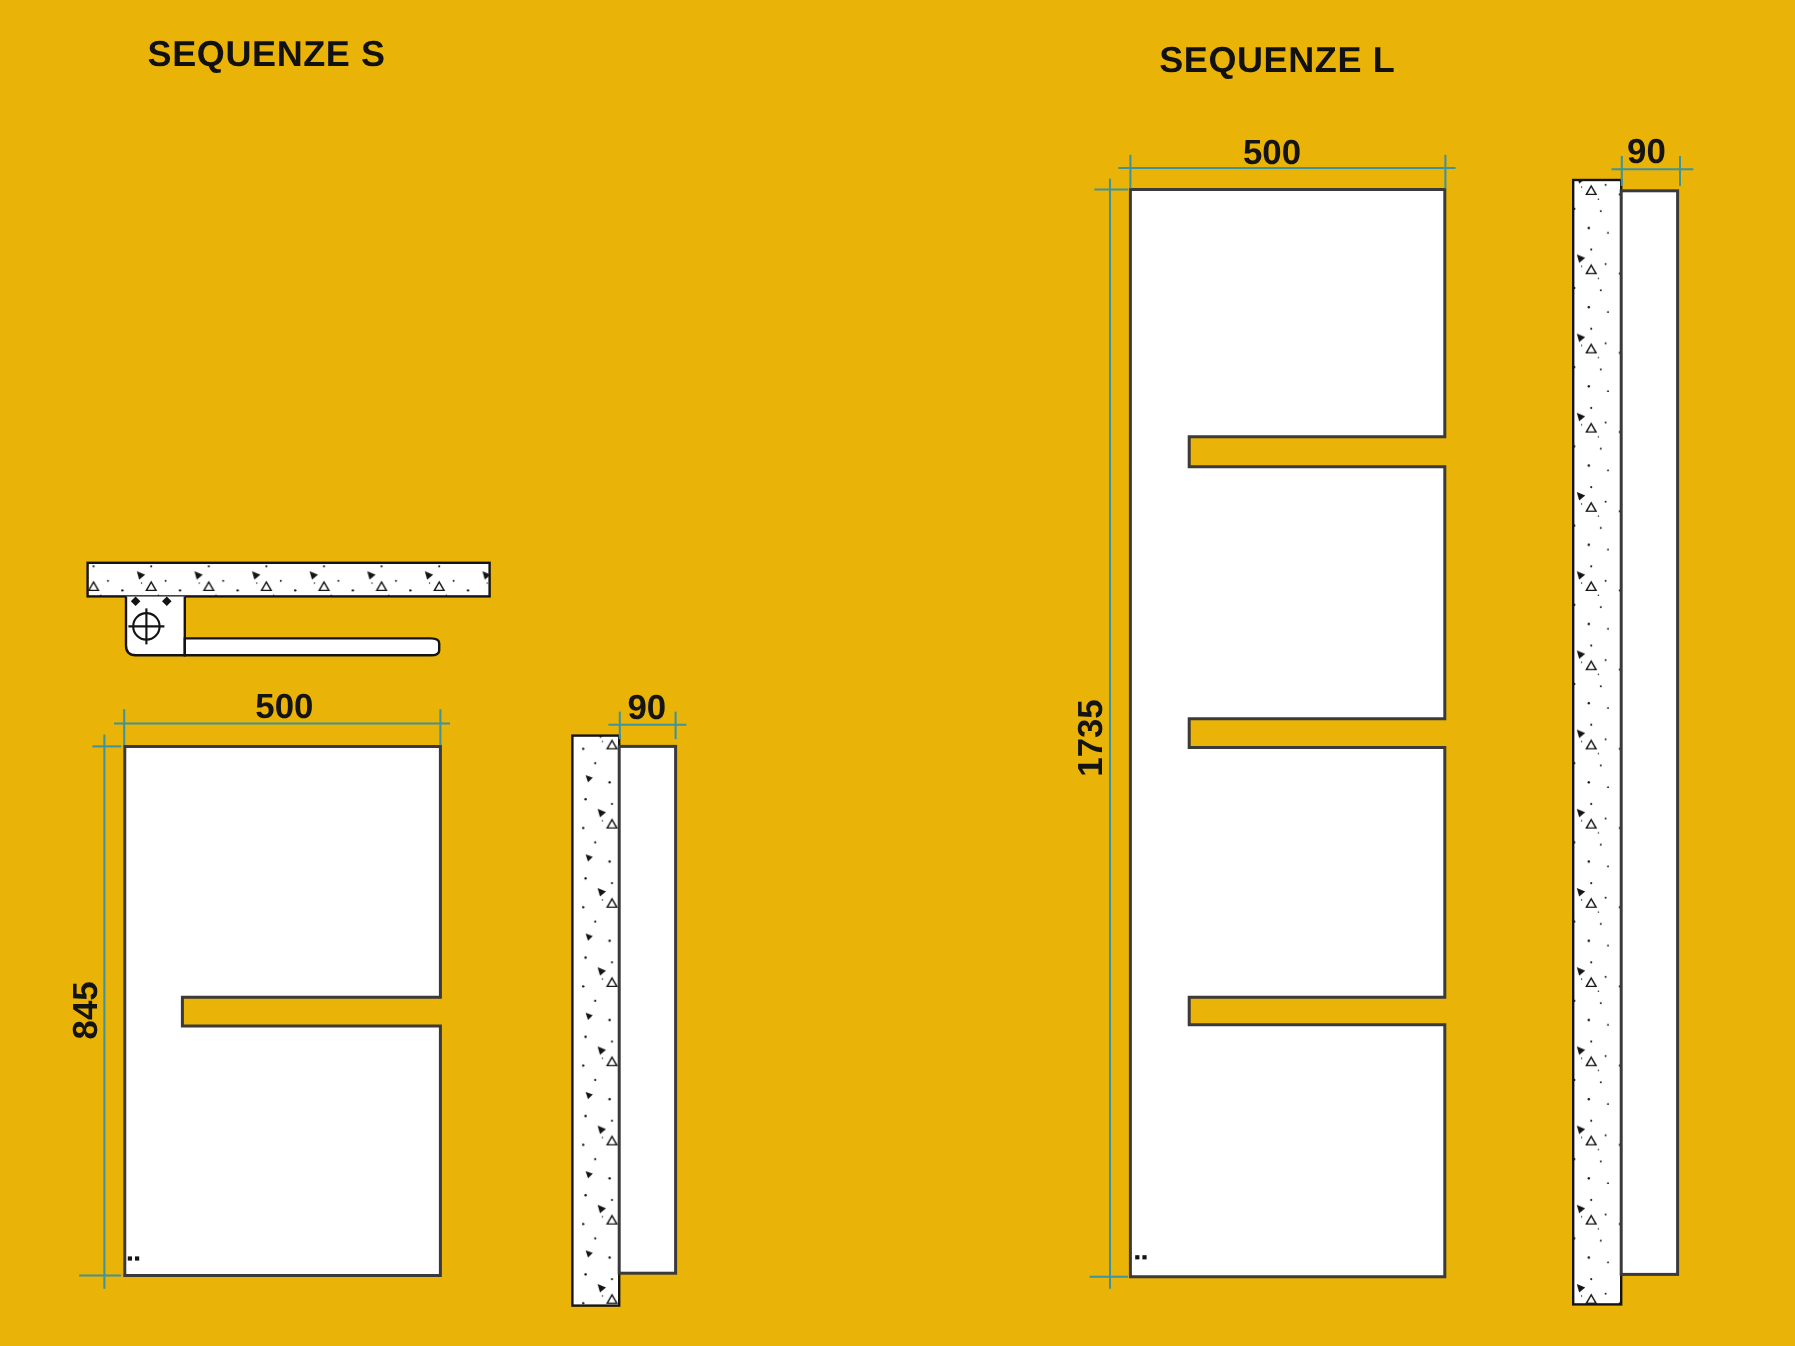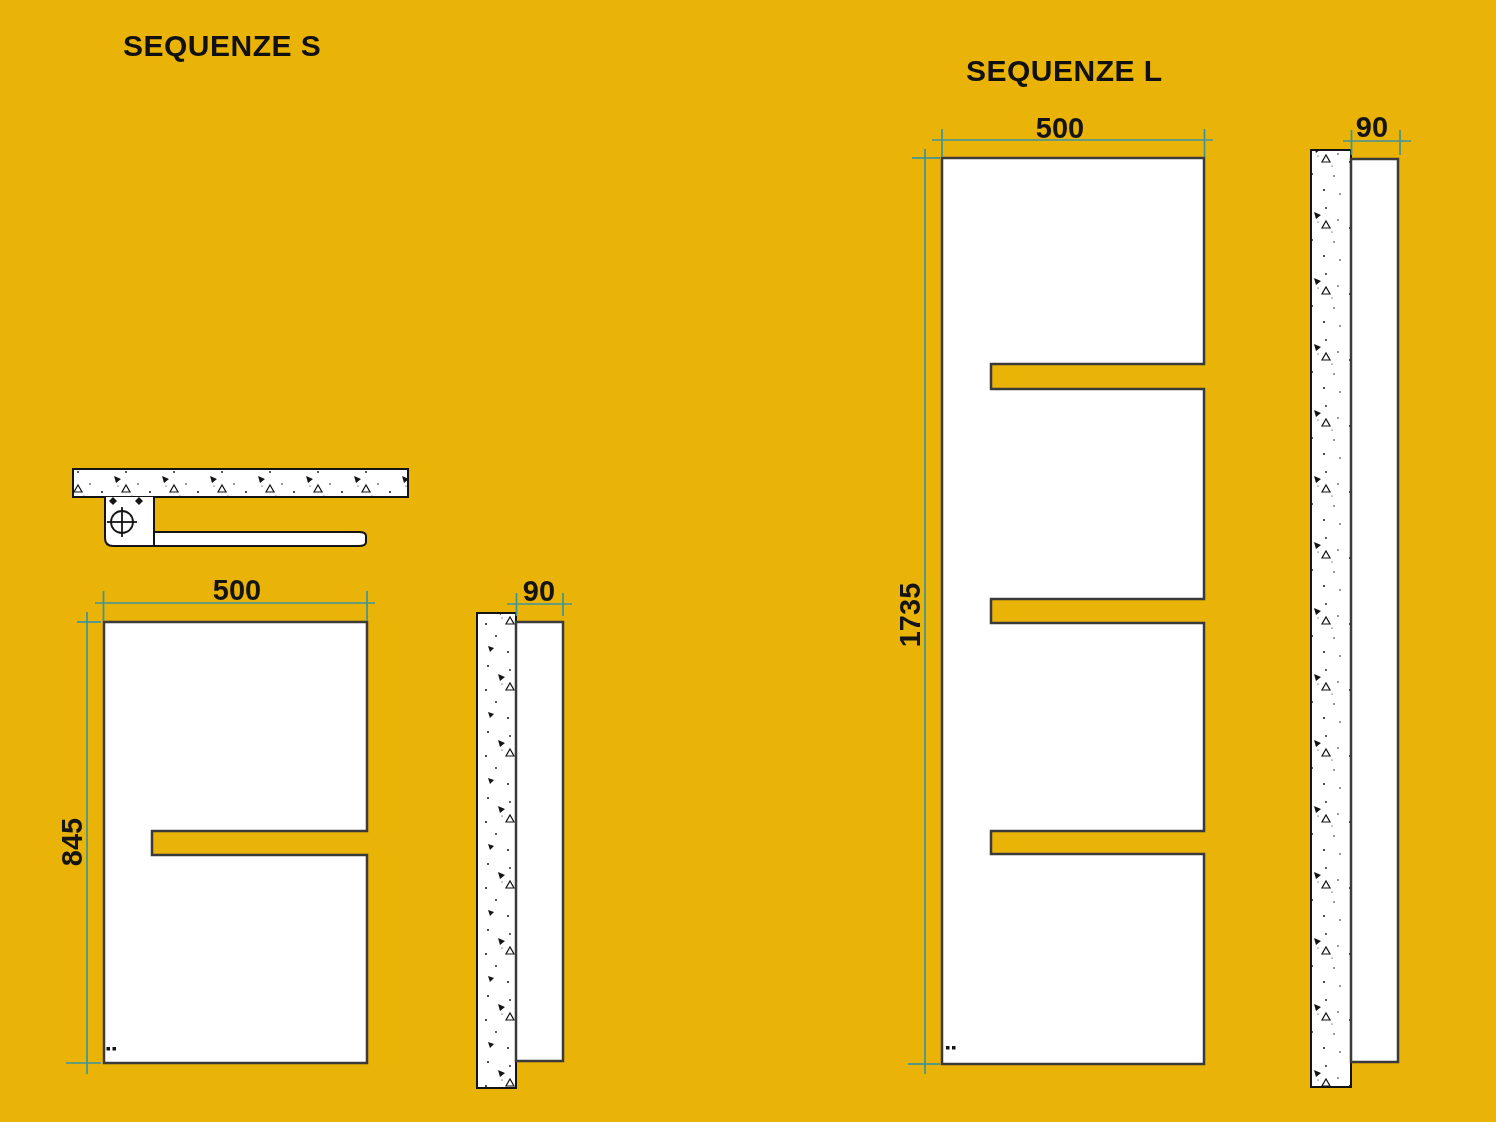--- a/index.html
+++ b/index.html
@@ -134,21 +134,21 @@
       <g>
         <path class="dim" d="M1343,141 H1411"></path>
         <path class="dim" d="M1351.5,130 V155"></path>
         <path class="dim" d="M1400,130 V155"></path>
       </g>
     </g>
   </svg>
 
   <div class="fig-title" style="left:123px;top:29px;">SEQUENZE S</div>
 
-  <div class="fig-title" style="left:966px;top:34px;margin-top:20px;">SEQUENZE L</div>
+  <div class="fig-title" style="left:966px;top:34px;">SEQUENZE L</div>
 
   <div class="dim-label" style="left:237px;top:590px;">500</div>
 
   <div class="dim-label rot" style="left:72px;top:842px;">845</div>
 
   <div class="dim-label" style="left:539px;top:591px;">90</div>
 
   <div class="dim-label" style="left:1060px;top:128px;">500</div>
 
   <div class="dim-label rot" style="left:910px;top:615px;">1735</div>

